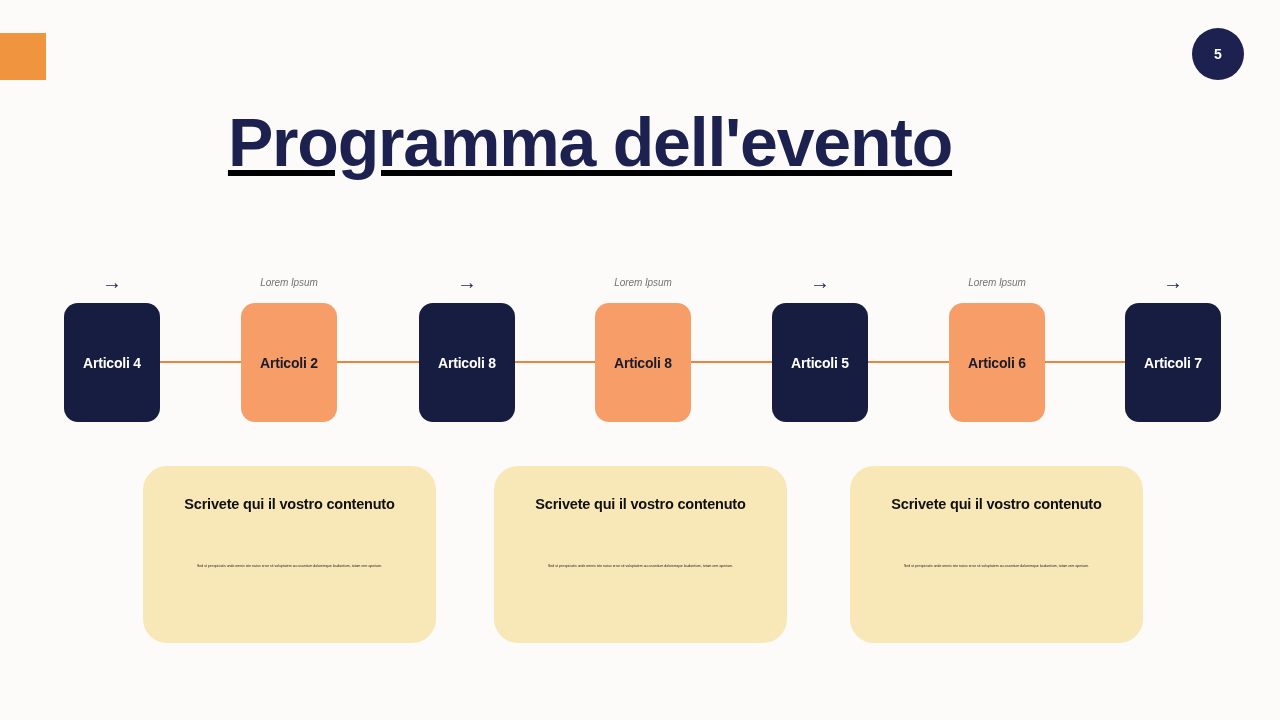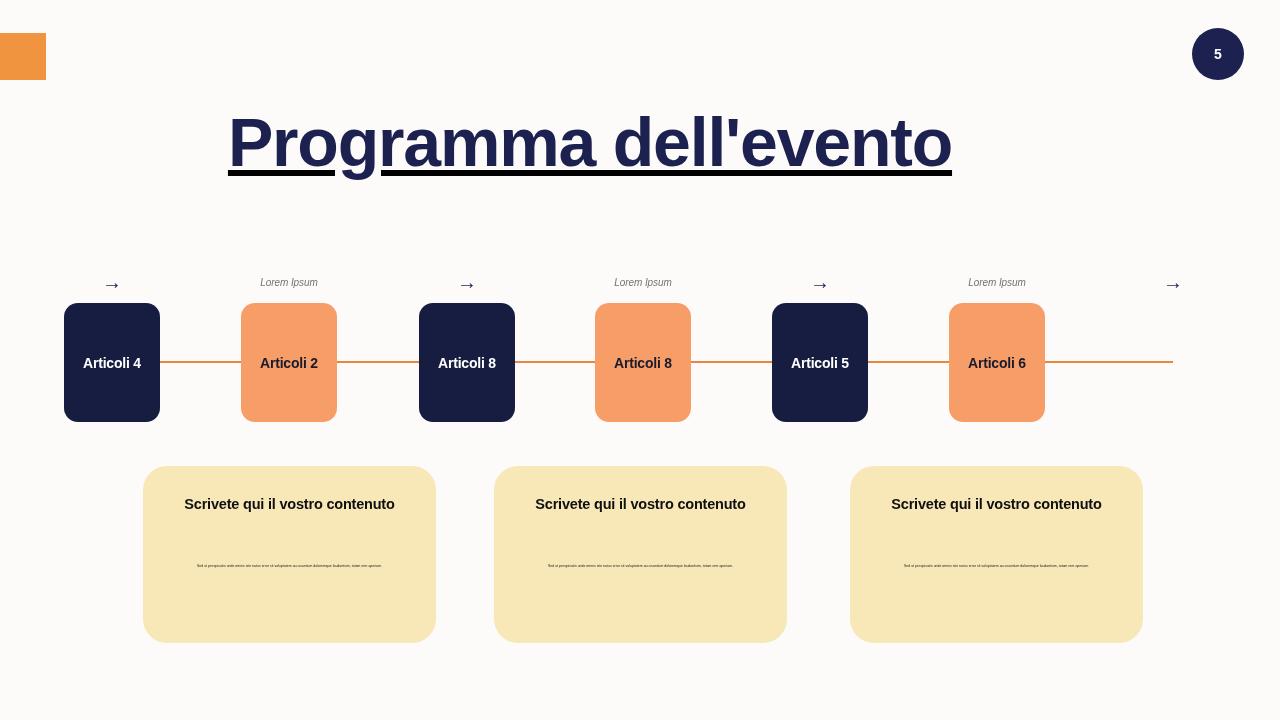--- a/index.html
+++ b/index.html
@@ -262,20 +262,23 @@
     </div>
     <div class="tl-card orange">
       <span>Articoli 6</span>
     </div>
   </div>
 
   <div class="tl-item" id="tl-6" style="left: 1125px;">
     <div class="tl-top">
       <span class="tl-arrow">→</span>
     </div>
+    <div class="tl-card dark">
+      <span>Articoli 7</span>
+    </div>
   </div>
 </div>
 
 <div class="content-row">
   <div class="content-card" id="cc-0" style="left: 143px;">
     <div class="cc-title">Scrivete qui il vostro contenuto</div>
     <div class="cc-body">Sed ut perspiciatis unde omnis iste natus error sit voluptatem accusantium doloremque laudantium, totam rem aperiam.</div>
   </div>
   <div class="content-card" id="cc-1" style="left: 494px;">
     <div class="cc-title">Scrivete qui il vostro contenuto</div>

